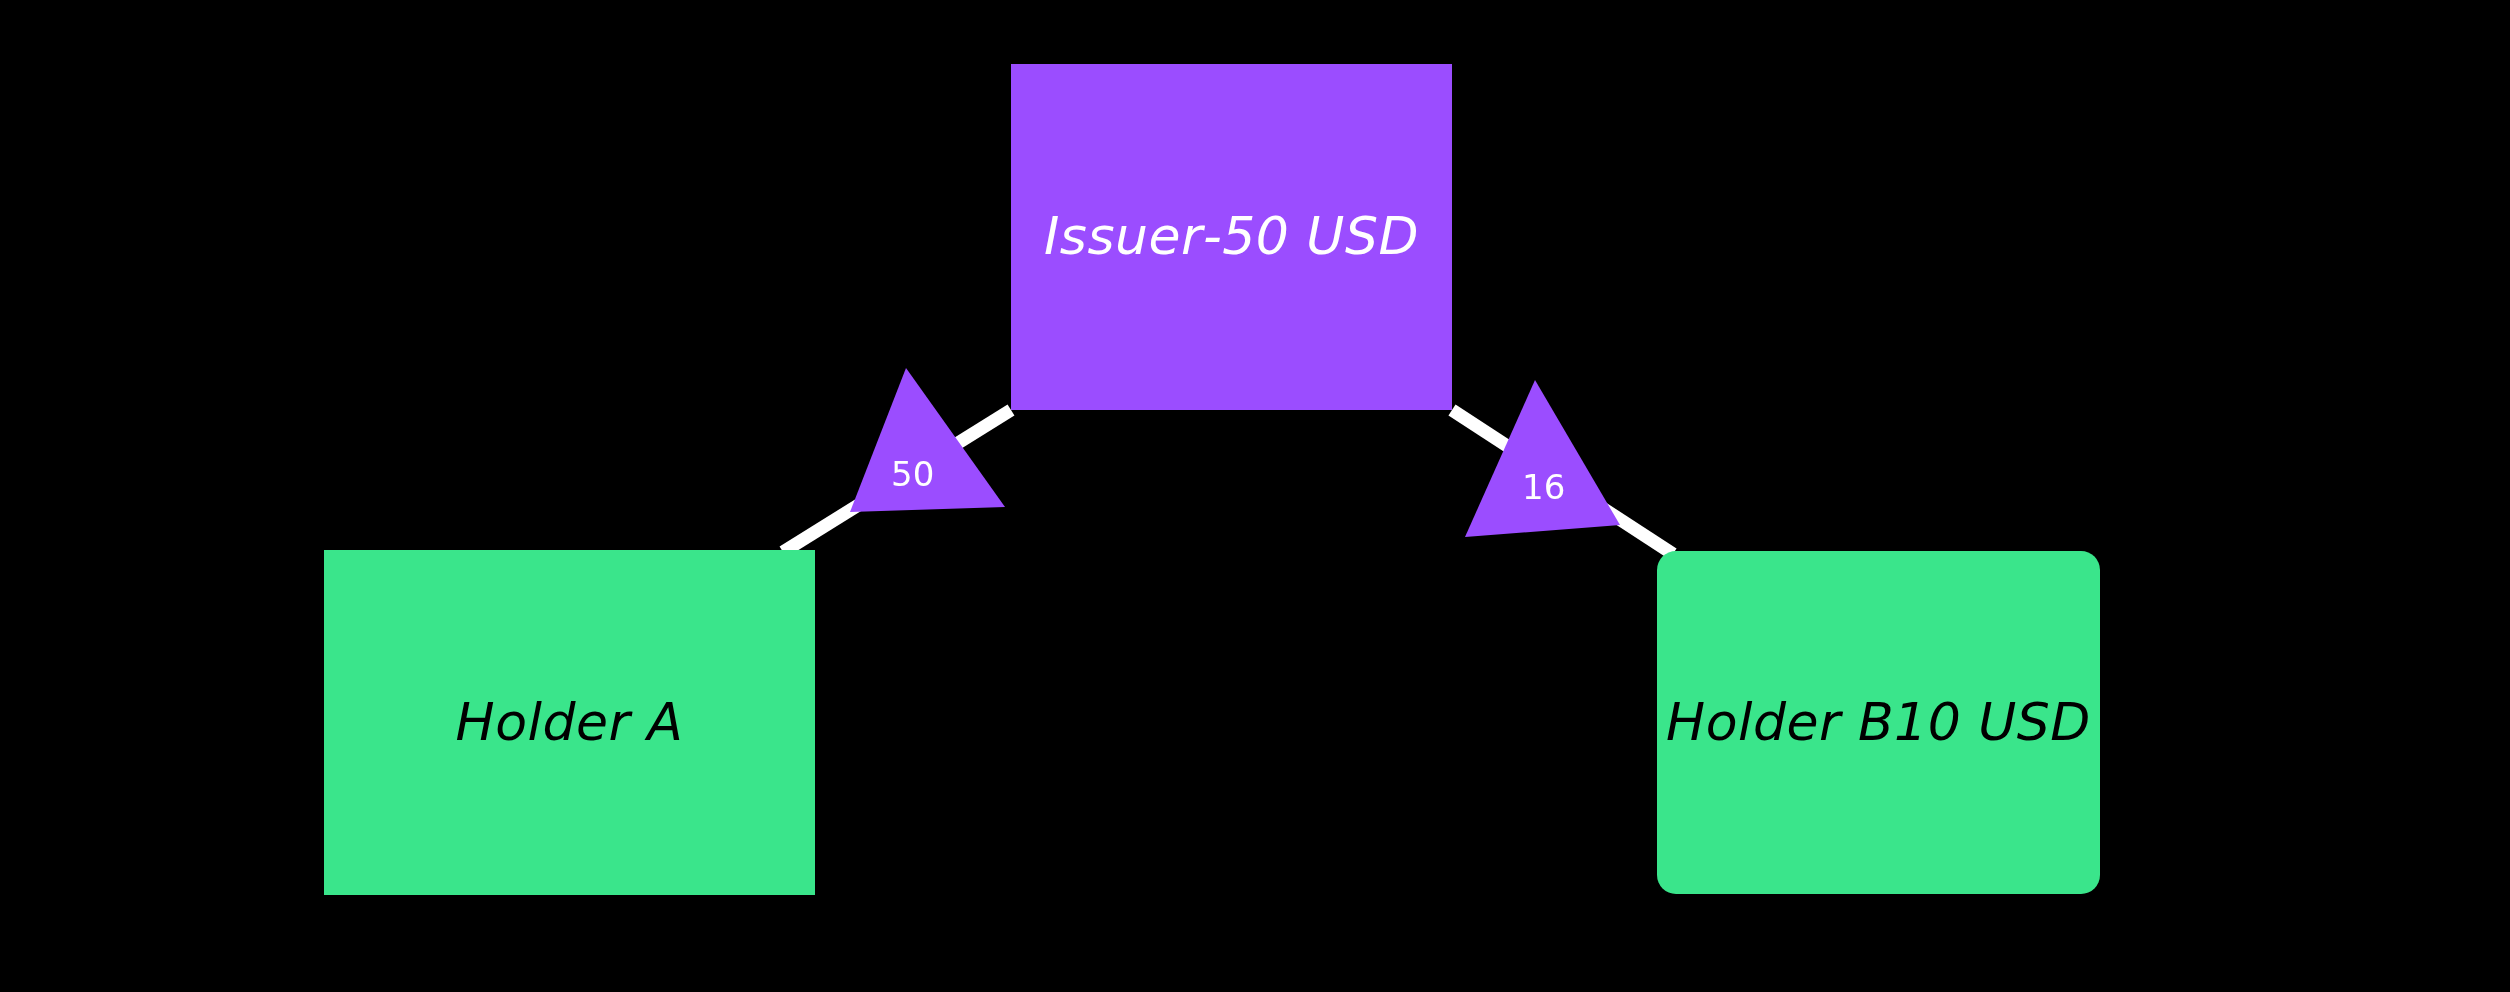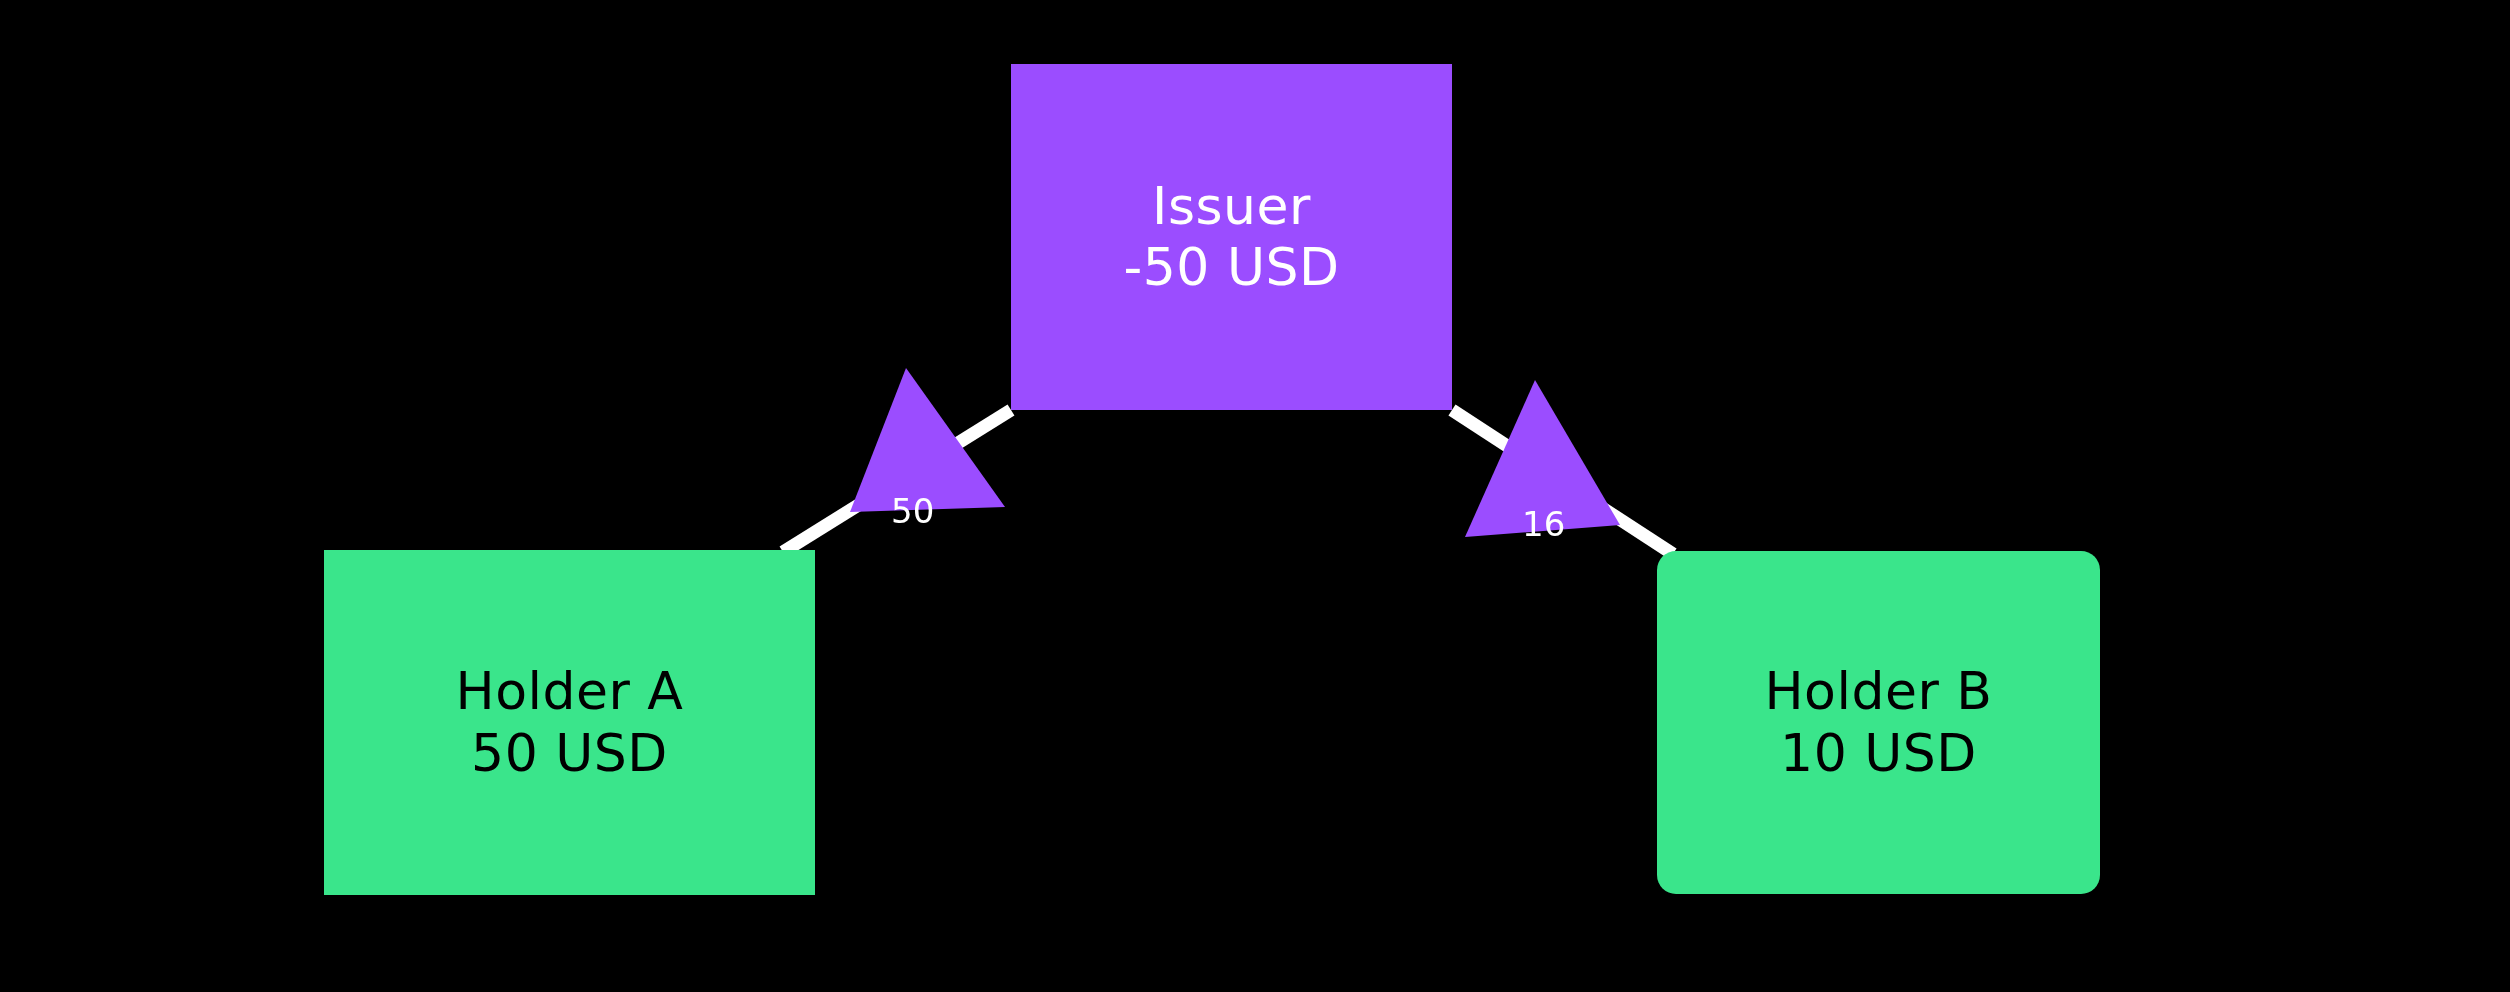--- a/index.html
+++ b/index.html
@@ -20,26 +20,27 @@
   #edges {
     position: absolute;
     left: 0;
     top: 0;
     width: 2510px;
     height: 992px;
   }
   .node {
     position: absolute;
     display: flex;
-    flex-direction: column;
+    flex-direction: row;
     align-items: center;
     justify-content: center;
     text-align: center;
     line-height: 1.18;
     box-sizing: border-box;
+    font-style: italic;
   }
   .node .ln {
     display: block;
     white-space: pre;
   }
   
   #node-issuer {
     left: 1011px;
     top: 64px;
     width: 441px;
@@ -77,21 +78,20 @@
     width: 2510px;
     height: 992px;
     pointer-events: none;
   }
   .tri-label {
     position: absolute;
     color: #FFFFFF;
     font-size: 34px;
     line-height: 1;
     white-space: pre;
-    margin-top: 37px;
   }
   #tri-label-left  { left: 891px;  top: 457px; }
   #tri-label-right { left: 1522px; top: 470px; }
 </style>
 </head>
 <body>
 
 <div id="canvas">
 
   <svg id="edges" viewBox="0 0 2510 992" preserveAspectRatio="none" aria-hidden="true">
@@ -108,21 +108,20 @@
 
   <span class="tri-label" id="tri-label-right">16</span>
 
   <div class="node" id="node-issuer">
     <span class="ln">Issuer</span>
     <span class="ln">-50 USD</span>
   </div>
 
   <div class="node holder" id="node-holder-a">
     <span class="ln">Holder A</span>
-    <span class="ln">50 USD</span>
   </div>
 
   <div class="node holder" id="node-holder-b">
     <span class="ln">Holder B</span>
     <span class="ln">10 USD</span>
   </div>
 
 </div>
 
 </body></html>

